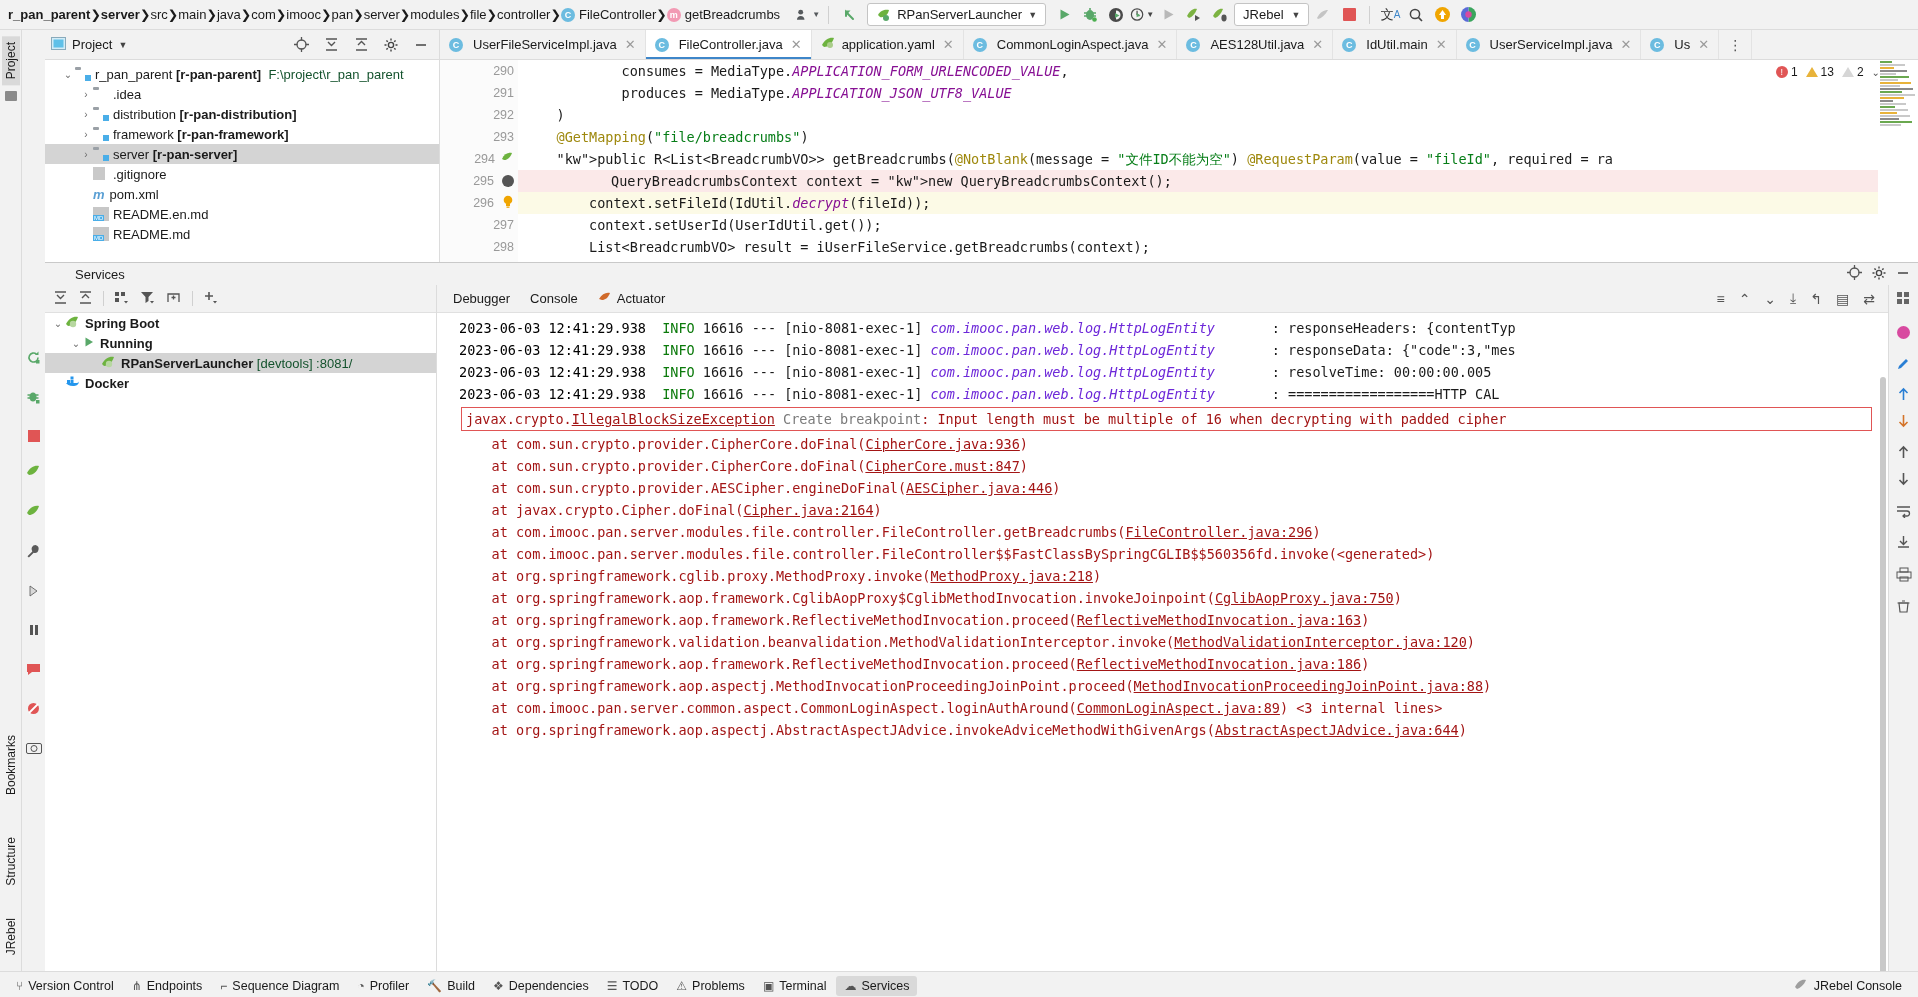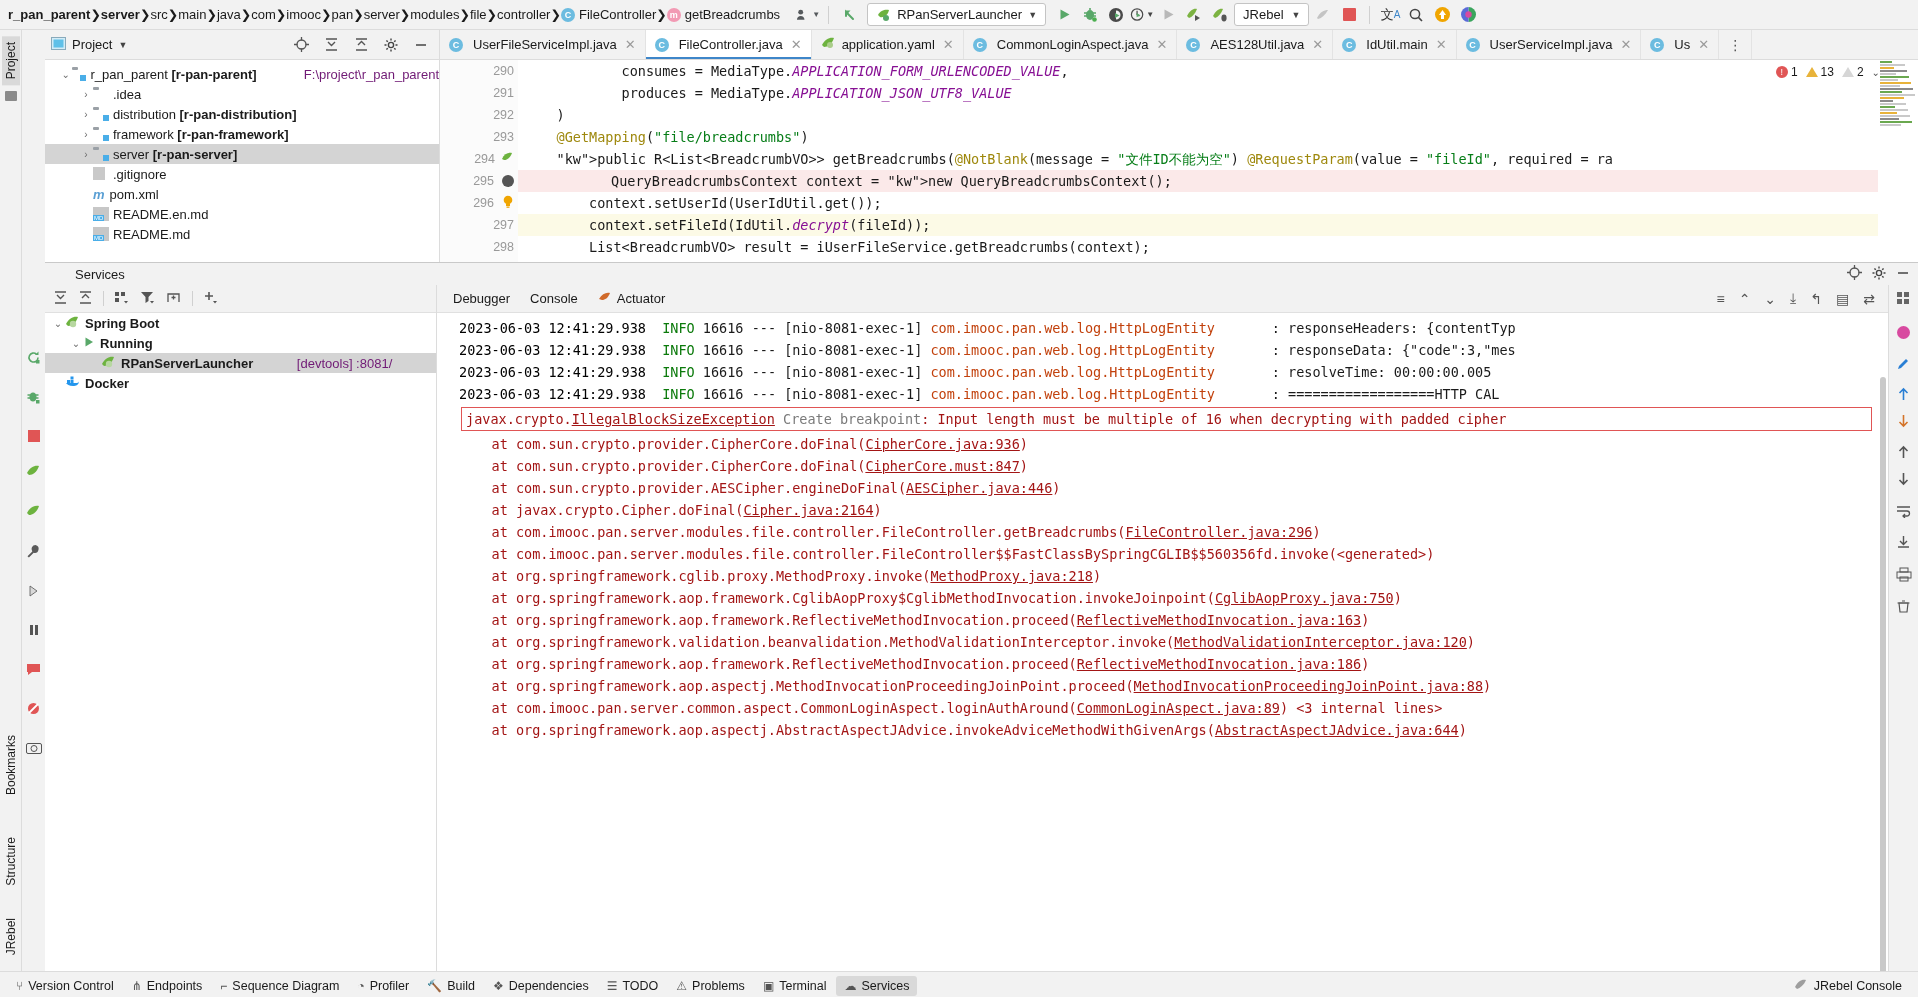--- a/index.html
+++ b/index.html
@@ -68,21 +68,21 @@
   }
   #projhdr .t { font-size:13px; }
   #projtree { flex:0 0 auto; padding-top:4px; background:#fff; height:185px; overflow:hidden; }
   .trow { height:20px;display:flex;align-items:center;font-size:13px;white-space:nowrap; }
   .trow.sel { background:#d4d4d4; }
   .arrow { width:14px;text-align:center;color:#6e6e6e;font-size:10px; }
   .fico { width:16px;height:14px;margin-right:4px;position:relative;display:inline-block; }
   .folder { background:#9aa0a6; border-radius:1px 2px 2px 2px; width:15px;height:12px;margin-top:2px;}
   .folder:before{content:"";position:absolute;left:0;top:0;width:6px;height:3px;background:#9aa0a6;border-radius:1px;}
   .folder.mod:after{content:"";position:absolute;right:0;bottom:0;width:6px;height:6px;background:#4aaee8;}
-  .gray { color:#701a75;margin-left:40px; }
+  .gray { color:#14532d; }
   .bold { font-weight:bold; }
   .mdico { width:16px;height:14px;background:#c7c7c7;position:relative;margin-right:4px;display:inline-block;}
   .mdico:after{content:"MD";position:absolute;left:0;bottom:0;font-size:6px;background:#4aaee8;color:#fff;padding:0 1px;}
 
   
   #editorcol { flex:1; display:flex; flex-direction:column; min-width:0; }
   #tabsrow {
     height:30px;background:#f2f2f2;border-bottom:1px solid #dcdcdc;
     display:flex;align-items:stretch;overflow:hidden;
   }
@@ -140,21 +140,21 @@
             padding:0 6px;border-bottom:1px solid #e0e0e0; }
   .ctab { padding:3px 10px;font-size:13px;display:flex;align-items:center;gap:5px;border-radius:3px; }
   #conbody { flex:1; overflow:hidden; position:relative; background:#fff;
              padding:4px 0 0 0; display:flex; }
   #conleft { width:22px; background:#fff; }
   #context { flex:1; overflow:hidden; }
   .lg { height:22px;line-height:22px;white-space:pre;font-size:13.5px;
         font-family:"DejaVu Sans Mono", monospace; }
   .ts { color:#000; }
   .info { color:#0b7a0b; }
-  .logger { color:#c2410c; }
+  .logger { color:#6d28d9;font-style:italic; }
   .err { color:#a31515; }
   .lnk { color:#a31515; text-decoration:underline; }
   #errbox { border:1.6px solid #e05555; margin:2px 6px 2px 2px; padding:0 4px; }
   .bpbtn { color:#7a7a7a; }
   #conscroll { width:10px;background:#fff;position:relative; }
   #conscroll .thumb { position:absolute;right:2px;width:6px;background:#c9c9c9;border-radius:3px; }
 
   #rightstrip { width:30px;background:#f2f2f2;border-left:1px solid #dcdcdc;
                 display:flex;flex-direction:column;align-items:center;padding-top:6px;gap:4px; }
 
@@ -608,22 +608,22 @@
                 <span>298</span>
               </div>
             </div>
           <div id="codearea">
               <div class="cl">            consumes = MediaType.<span class="stat">APPLICATION_FORM_URLENCODED_VALUE</span>,</div>
               <div class="cl">            produces = MediaType.<span class="stat">APPLICATION_JSON_UTF8_VALUE</span></div>
               <div class="cl">    )</div>
               <div class="cl">    <span class="ann">@GetMapping</span>(<span class="str">"file/breadcrumbs"</span>)</div>
               <div class="cl">    <span class="&lt;span">"kw"</span>&gt;public R&lt;List&lt;BreadcrumbVO&gt;&gt; getBreadcrumbs(<span class="ann">@NotBlank</span>(message = <span class="str">"文件ID不能为空"</span>) <span class="ann">@RequestParam</span>(value = <span class="str">"fileId"</span>, required = ra</div>
               <div class="cl hl-pink">        QueryBreadcrumbsContext context = <span class="&lt;span">"kw"</span>&gt;new QueryBreadcrumbsContext();</div>
+              <div class="cl hl-yellow">        context.setFileId(IdUtil.<span class="stat">decrypt</span>(fileId));</div>
               <div class="cl">        context.setUserId(UserIdUtil.get());</div>
-              <div class="cl hl-yellow">        context.setFileId(IdUtil.<span class="stat">decrypt</span>(fileId));</div>
               <div class="cl">        List&lt;BreadcrumbVO&gt; result = iUserFileService.getBreadcrumbs(context);</div>
             </div>
           <div id="errbadges">
             <span class="badge">
               <span class="dotE">!</span>
               <span>1</span>
             </span>
             <span class="badge">
               <span class="triW"></span>
               <span>13</span>

